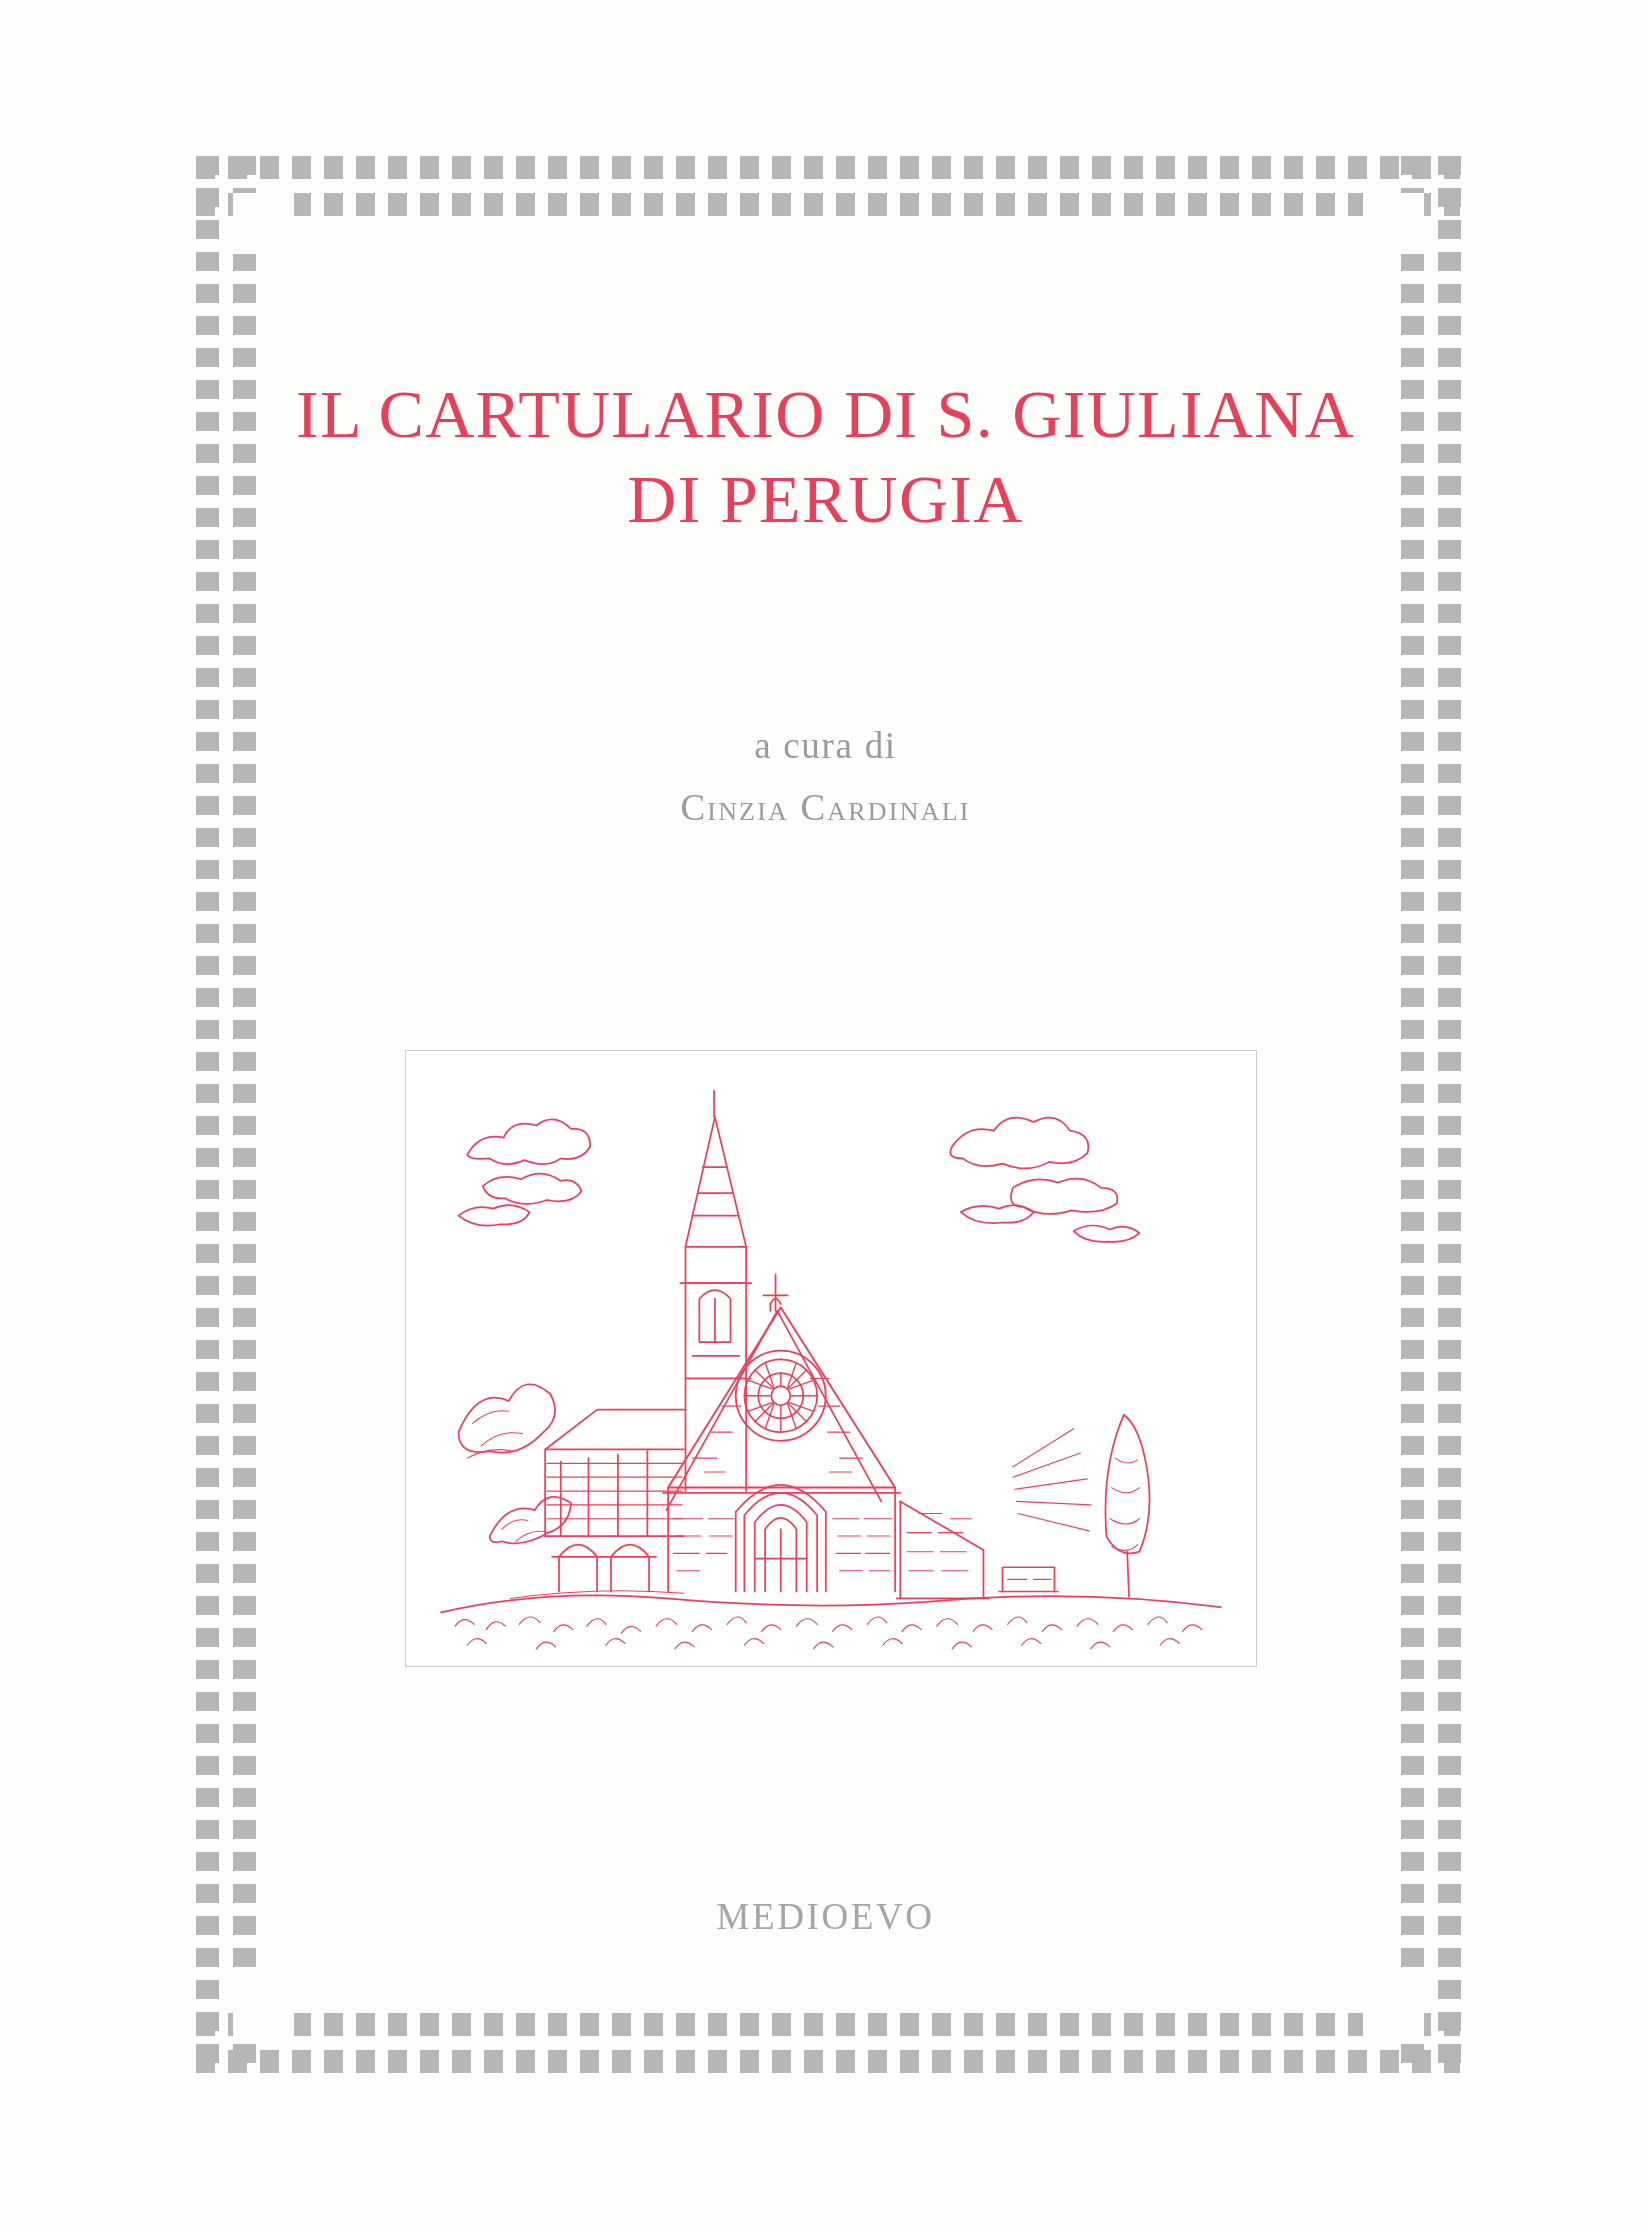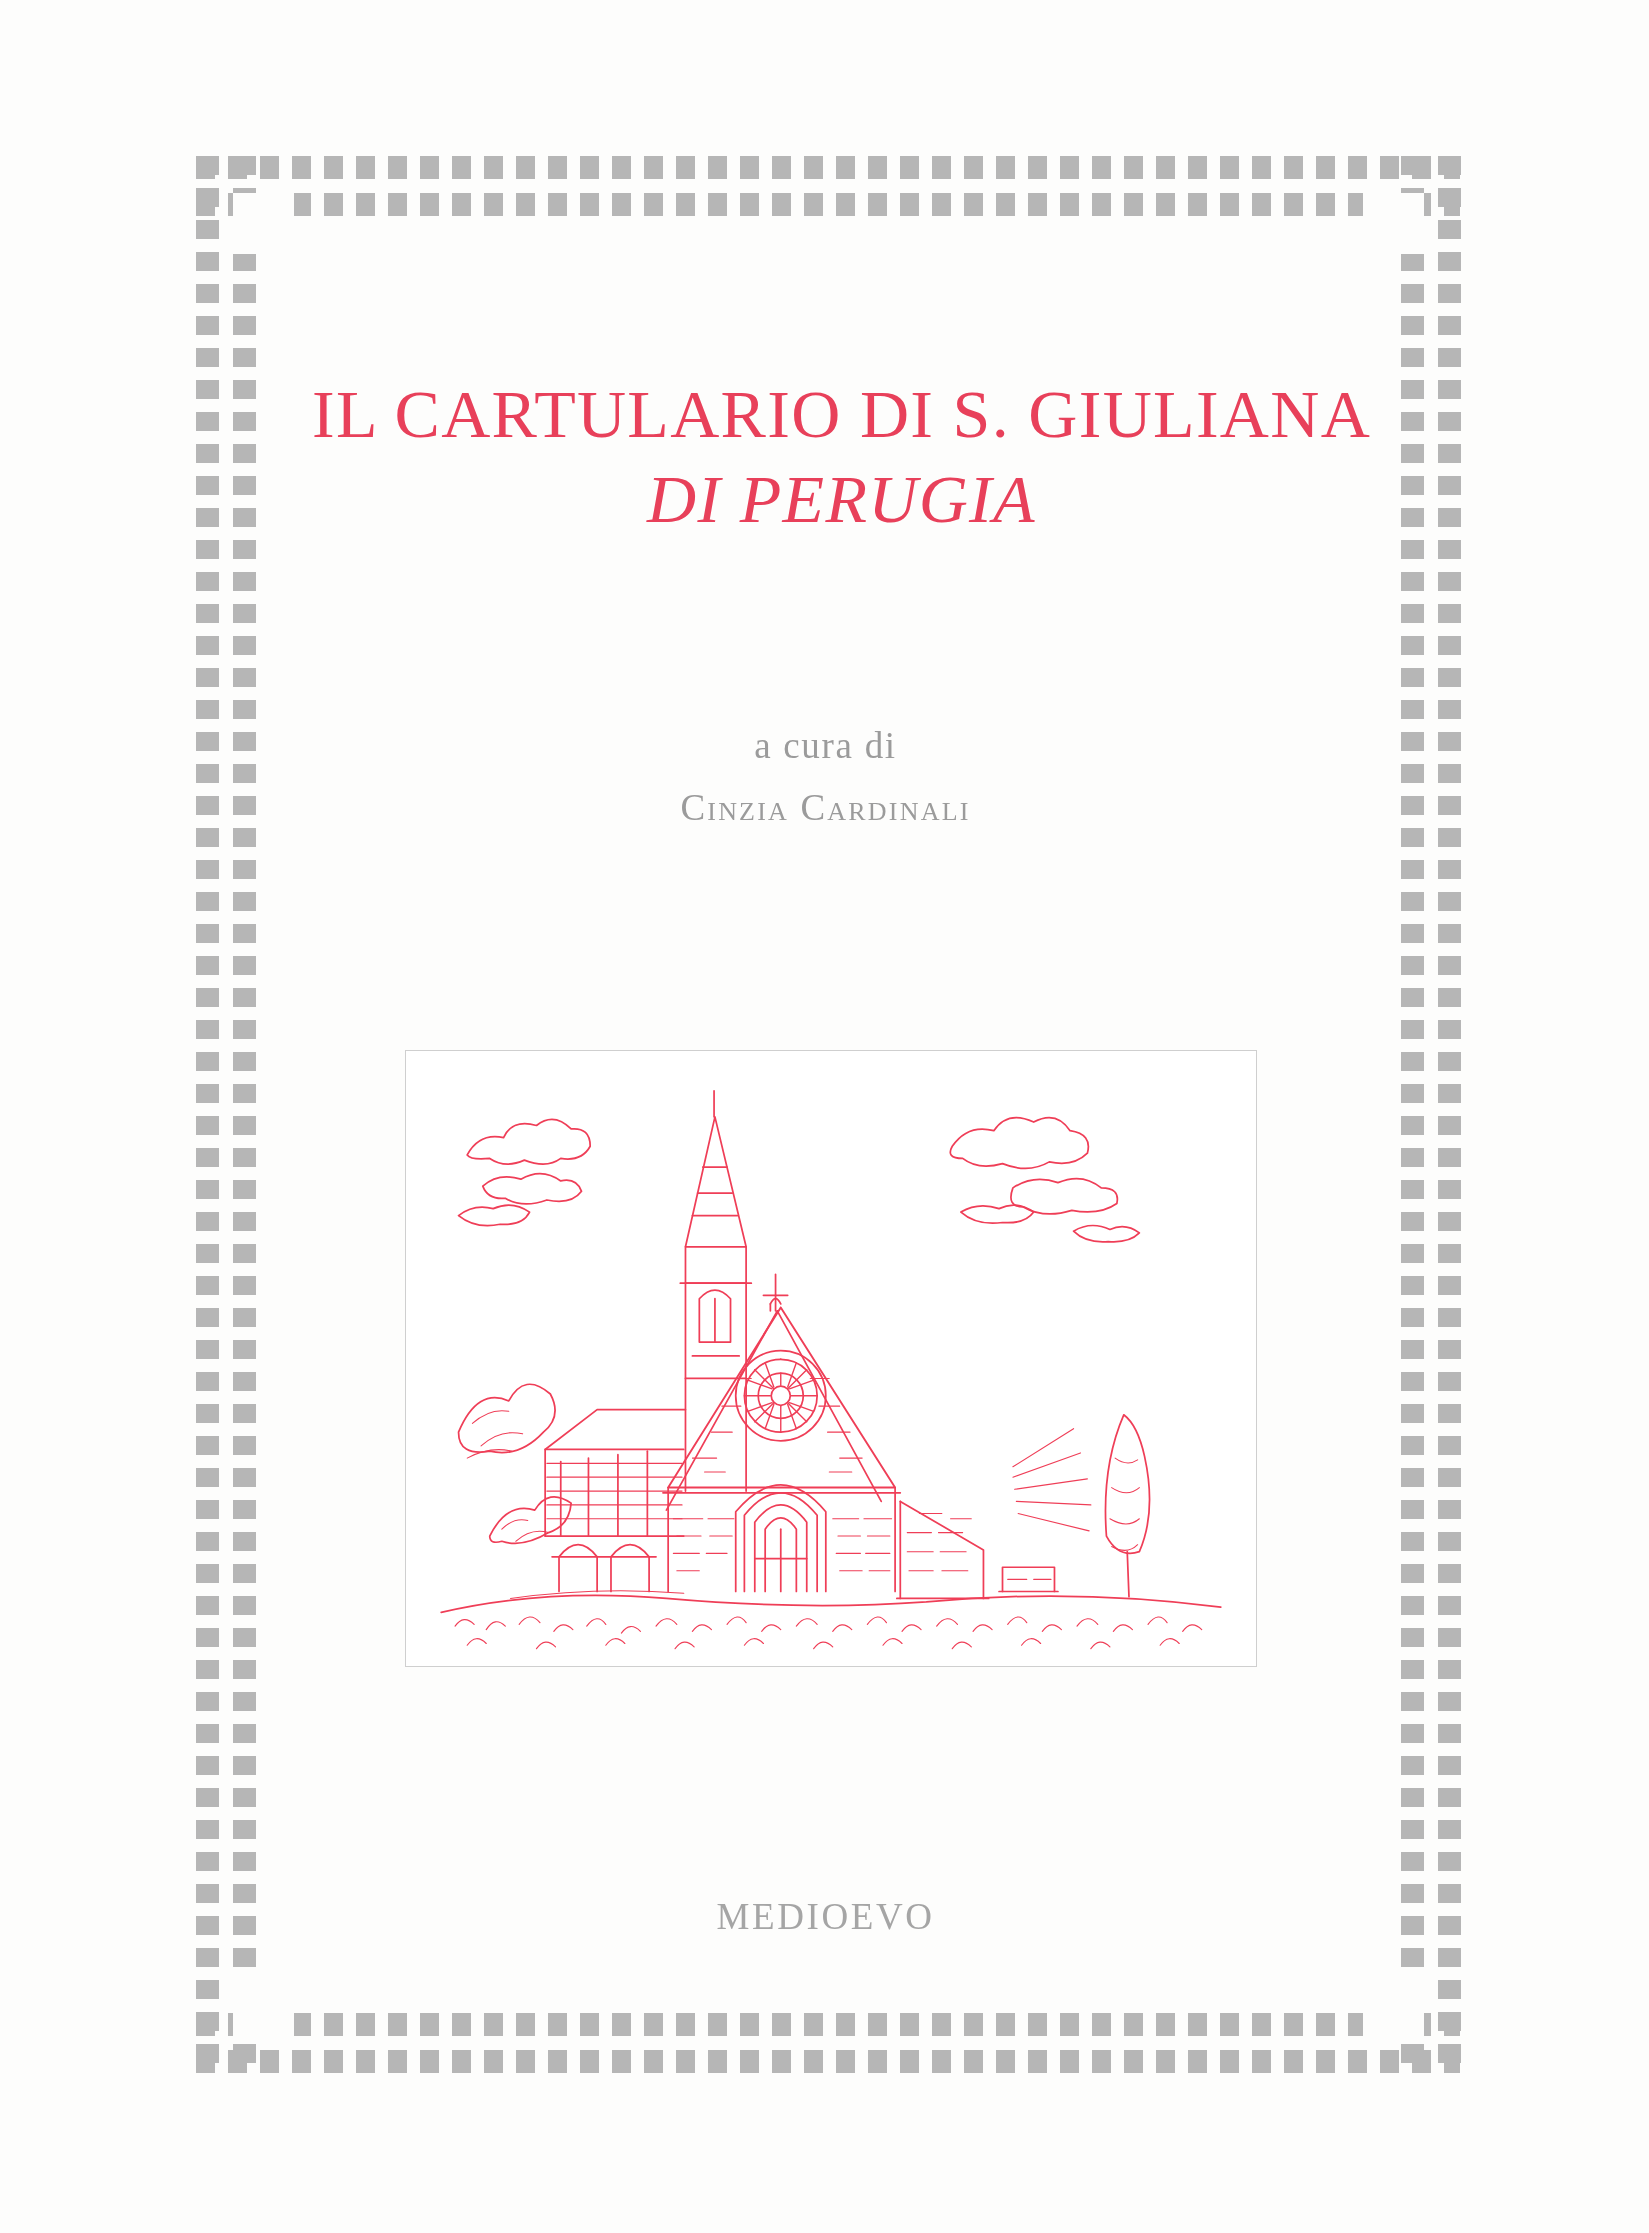--- a/index.html
+++ b/index.html
@@ -89,36 +89,35 @@
     height: 61px;
   }
   .cm-tl { left: 37px;   top: 37px; }
   .cm-tr { left: 1167px; top: 37px; }
   .cm-bl { left: 37px;   top: 1819px; }
   .cm-br { left: 1167px; top: 1819px; }
 
   
   .title-block {
     position: absolute;
-    left: 242px;
+    left: 226px;
     top: 374px;
     width: 1199px;
     text-align: center;
     color: #e8405a;
   }
   .title-line {
     font-family: "Liberation Serif", serif;
     font-size: 68px;
     letter-spacing: 1.3px;
     line-height: 1.18;
     white-space: nowrap;
   }
   .title-line.second {
     margin-top: 5.2px;
-    font-style: italic;
   }
 
   
   .credit {
     position: absolute;
     left: 226px;
     top: 724px;
     width: 1199px;
     text-align: center;
     color: #9b9b9b;

